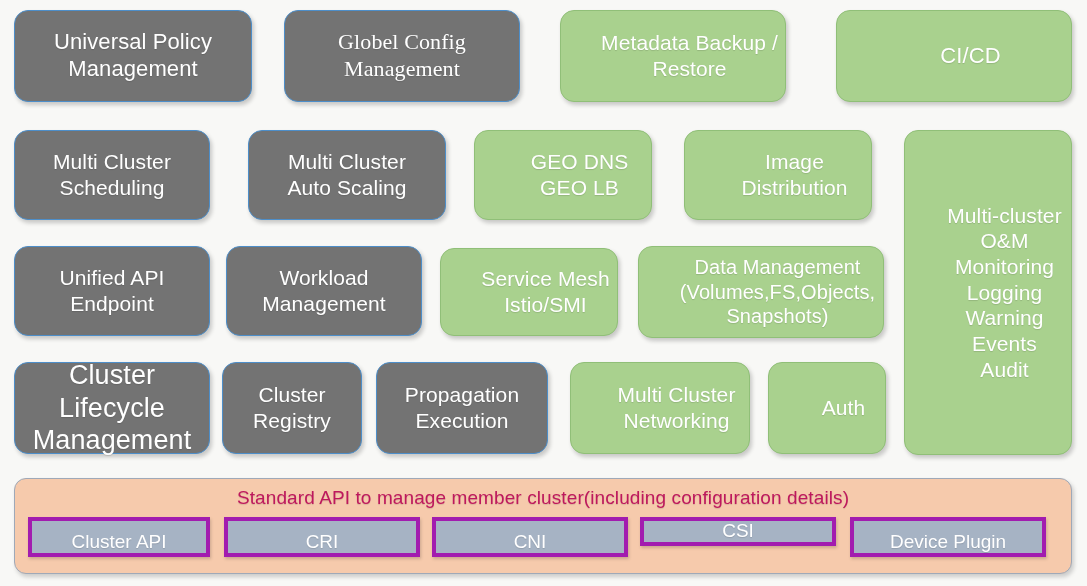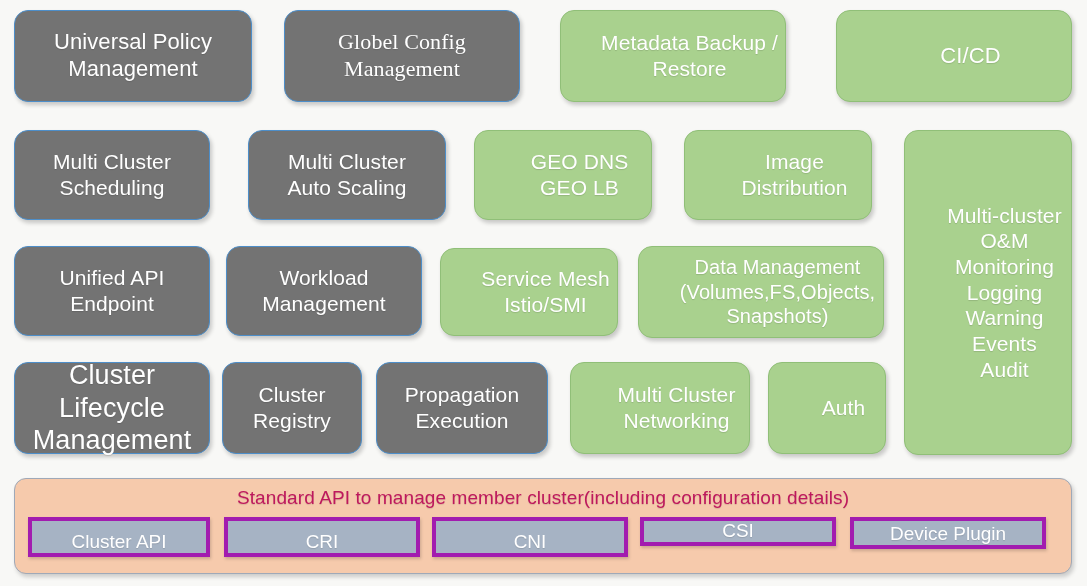--- a/index.html
+++ b/index.html
@@ -149,17 +149,17 @@
       </div>
       <div class="api-chip" style="left: 224px; top: 517px; width: 196px; height: 40px;">
         <span>CRI</span>
       </div>
       <div class="api-chip" style="left: 432px; top: 517px; width: 196px; height: 40px;">
         <span>CNI</span>
       </div>
       <div class="api-chip" style="left: 640px; top: 517px; width: 196px; height: 29px;">
         <span>CSI</span>
       </div>
-      <div class="api-chip" style="left: 850px; top: 517px; width: 196px; height: 32px;">
+      <div class="api-chip" style="left: 850px; top: 517px; width: 196px; height: 40px;">
         <span>Device Plugin</span>
       </div>
     </div>
 </div>
 
 </body></html>

